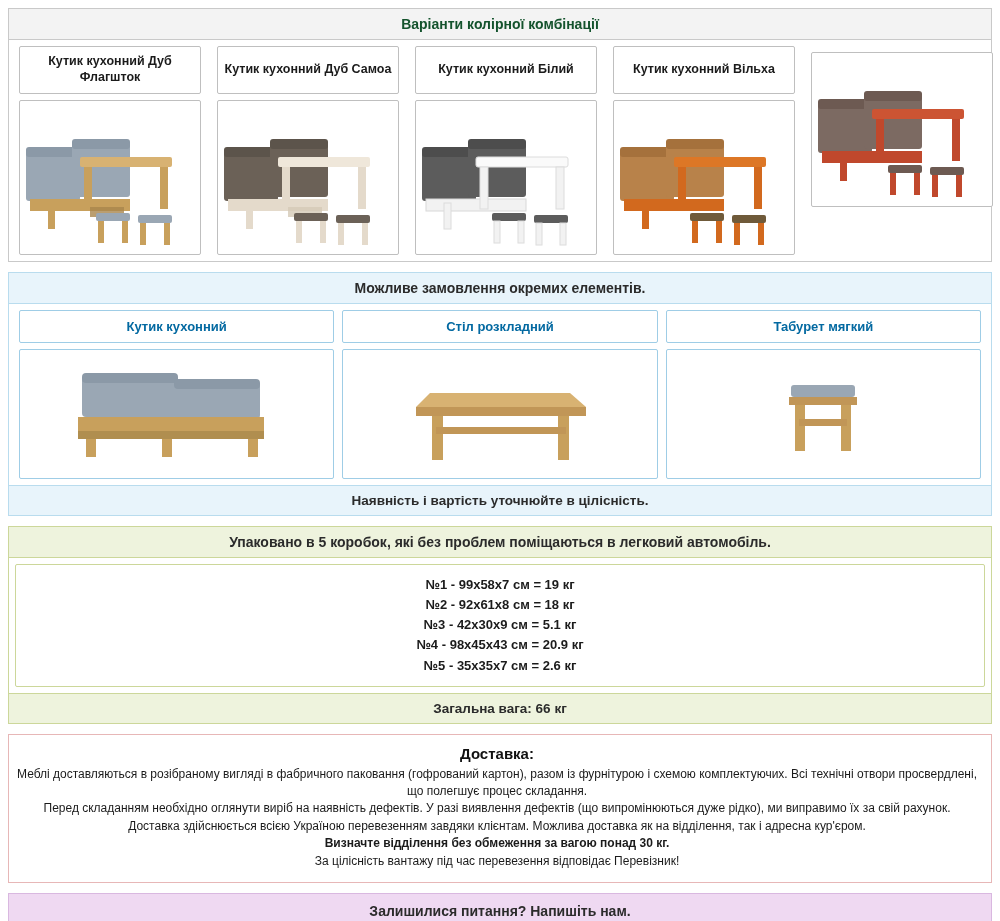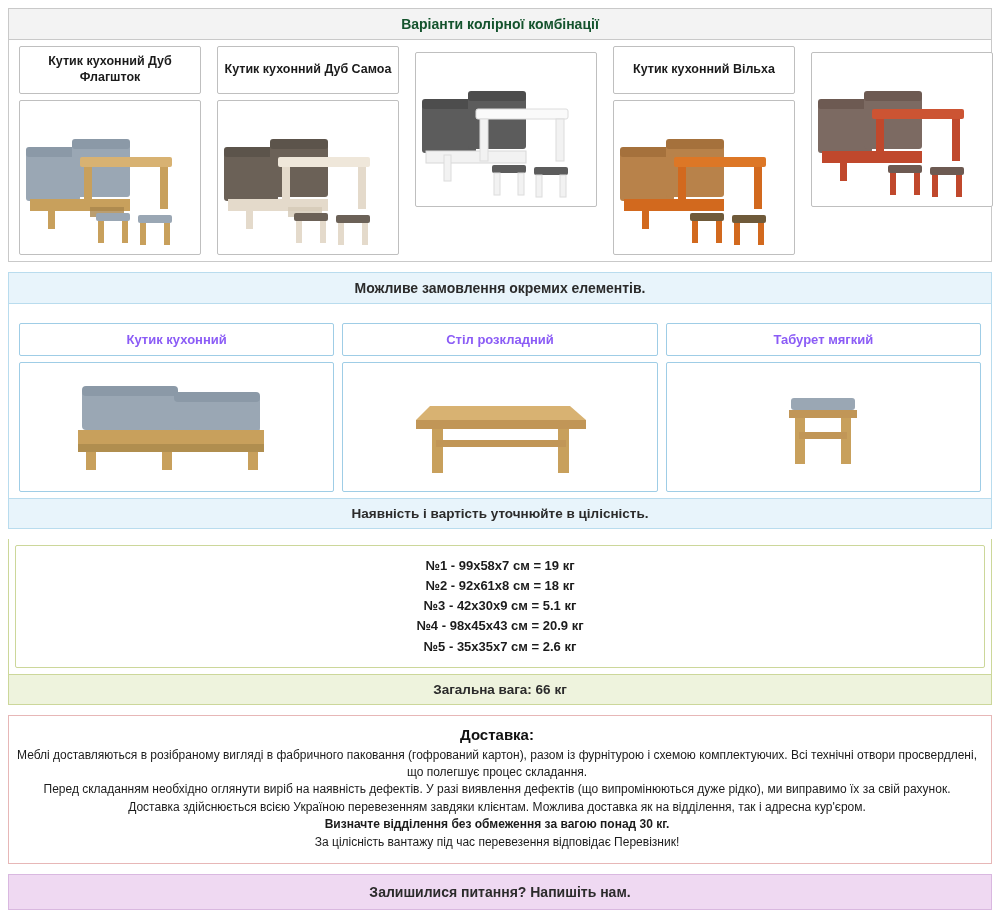--- a/index.html
+++ b/index.html
@@ -85,23 +85,22 @@
     padding: 7px 6px;
   }
   .elements-row { display: flex; }
   .element { flex: 1 1 0; padding: 0 4px; }
   .element-label {
     border: 1px solid #9fcde6;
     border-radius: 2px;
     text-align: center;
     font-weight: bold;
     font-size: 13px;
-    color: #8b5cf6;
+    color: #0369a1;
     padding: 8px 4px;
-    margin-top: 13px;
   }
   .element-img {
     margin-top: 6px;
     border: 1px solid #9fcde6;
     border-radius: 2px;
     height: 130px;
     display: flex;
     align-items: center;
     justify-content: center;
     overflow: hidden;
@@ -225,20 +224,21 @@
               <rect x="102" y="118" width="6" height="22" fill="#e4dacb"></rect>
               <rect x="118" y="112" width="34" height="8" rx="2" fill="#6b6157"></rect>
               <rect x="120" y="120" width="6" height="22" fill="#e4dacb"></rect>
               <rect x="144" y="120" width="6" height="22" fill="#e4dacb"></rect>
               <rect x="28" y="100" width="7" height="26" fill="#e4dacb"></rect>
             </svg>
           </div>
         </div>
 
         <div class="variant">
+          <div class="variant-label">Кутик кухонний Білий</div>
           <div class="variant-img">
             <svg width="180" height="150" viewBox="0 0 180 150">
               <rect x="6" y="48" width="54" height="50" rx="3" fill="#5c5c5c"></rect>
               <rect x="6" y="44" width="54" height="10" rx="3" fill="#4d4d4d"></rect>
               <rect x="52" y="40" width="58" height="54" rx="3" fill="#5c5c5c"></rect>
               <rect x="52" y="36" width="58" height="10" rx="3" fill="#4d4d4d"></rect>
               <rect x="10" y="96" width="100" height="12" fill="#f2f2f2" stroke="#d8d8d8"></rect>
               <rect x="60" y="54" width="92" height="10" rx="2" fill="#fafafa" stroke="#dcdcdc"></rect>
               <rect x="64" y="64" width="8" height="42" fill="#f2f2f2" stroke="#dcdcdc"></rect>
               <rect x="140" y="64" width="8" height="42" fill="#f2f2f2" stroke="#dcdcdc"></rect>
@@ -349,20 +349,21 @@
             </svg>
           </div>
         </div>
 
       </div>
     </div>
     <div class="panel-foot">Наявність і вартість уточнюйте в цілісність.</div>
   </div>
 
   <div class="panel panel-green">
+    <div class="panel-head">Упаковано в 5 коробок, які без проблем поміщаються в легковий автомобіль.</div>
     <div class="panel-body">
       <div class="box-list">
         <div>№1 - 99x58x7 см = 19 кг</div>
         <div>№2 - 92x61x8 см = 18 кг</div>
         <div>№3 - 42x30x9 см = 5.1 кг</div>
         <div>№4 - 98x45x43 см = 20.9 кг</div>
         <div>№5 - 35x35x7 см = 2.6 кг</div>
       </div>
     </div>
     <div class="panel-foot">Загальна вага: 66 кг</div>

